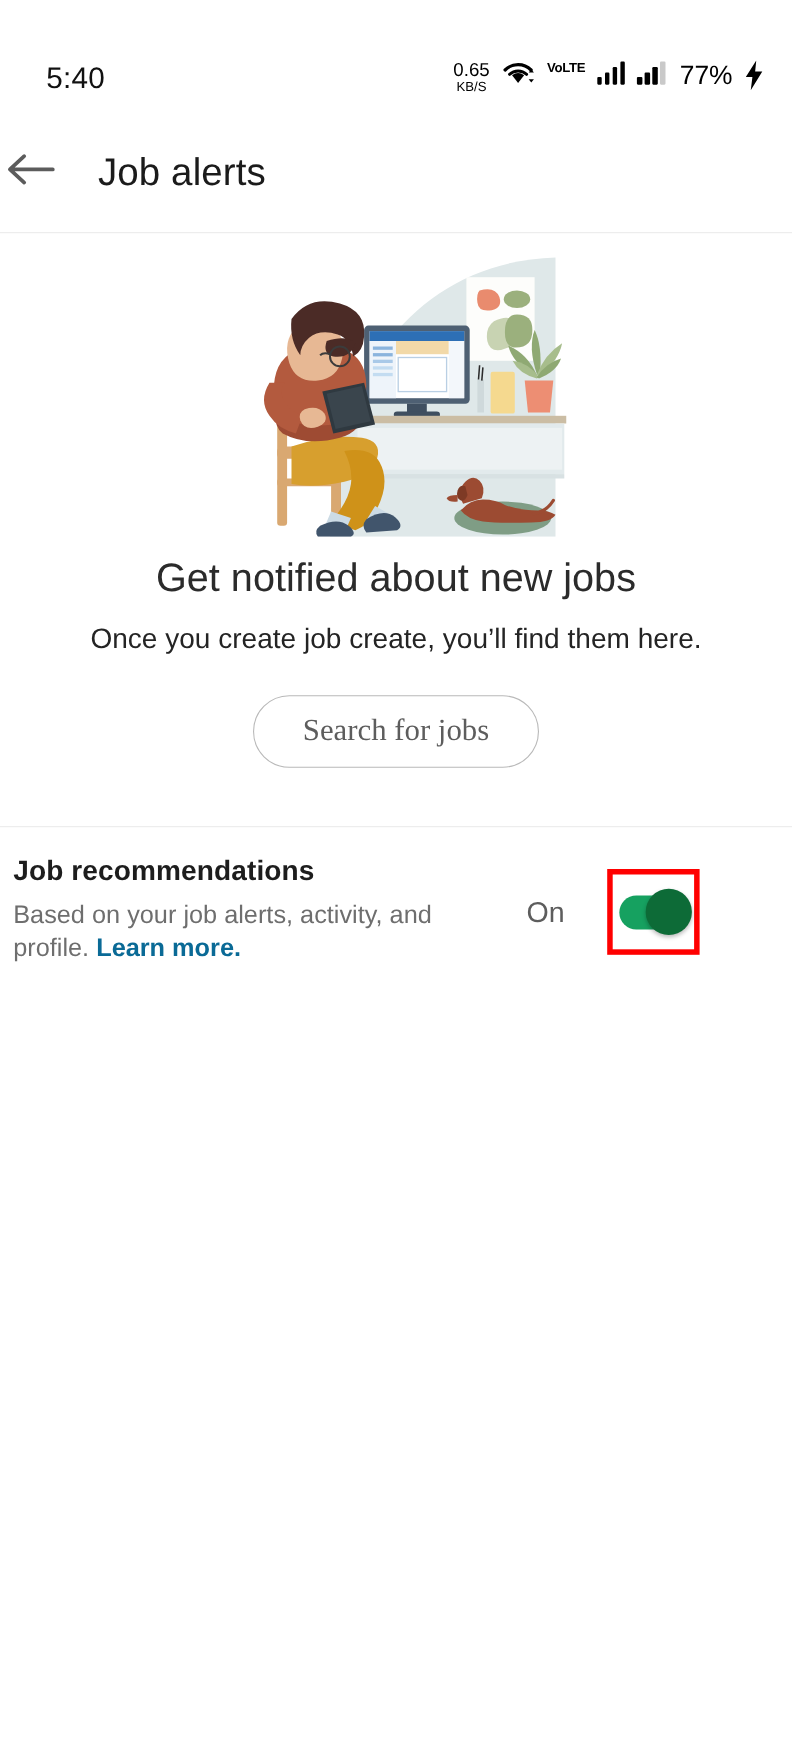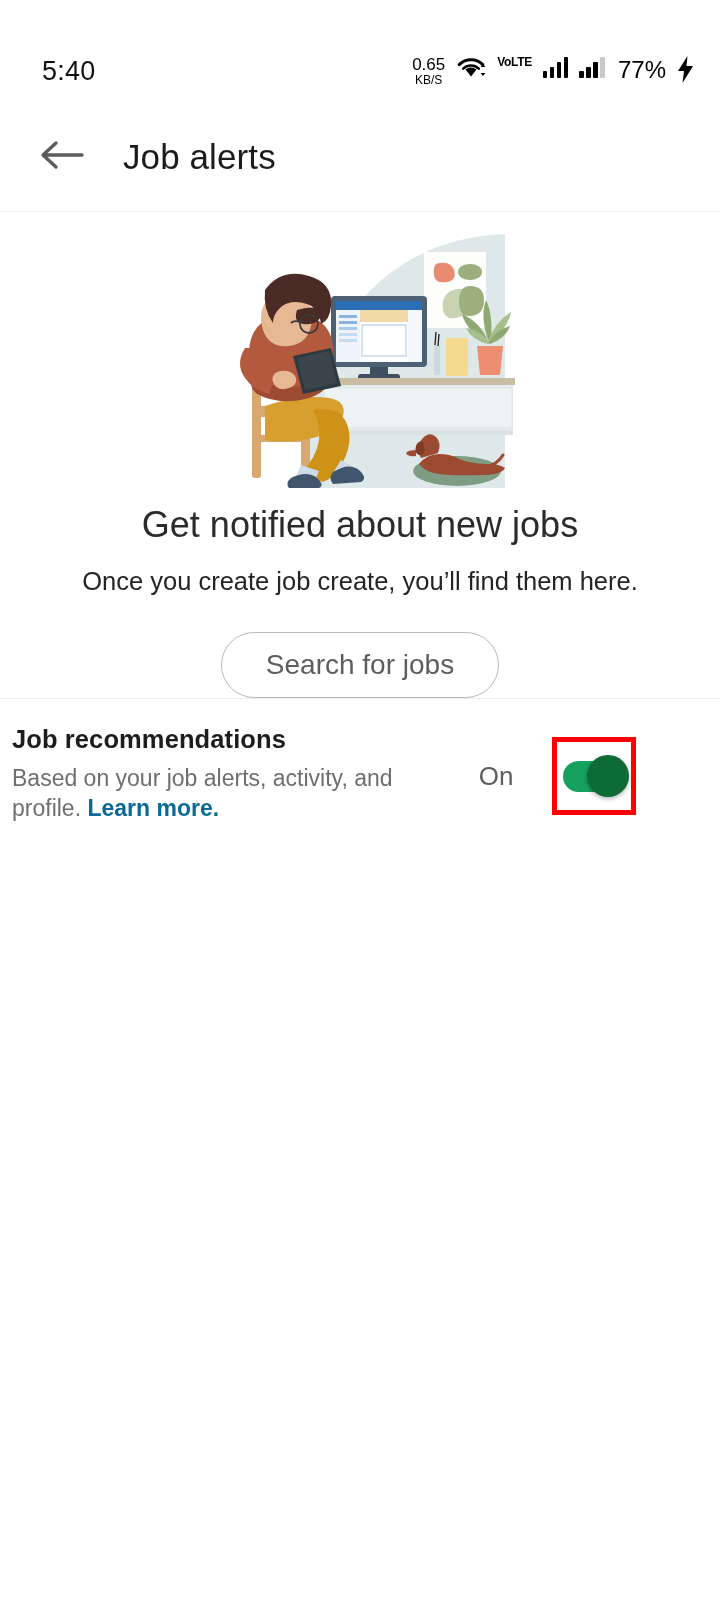--- a/index.html
+++ b/index.html
@@ -38,51 +38,51 @@
   .bars i:nth-child(3){height:16px;}
   .bars i:nth-child(4){height:21px;}
   .bars.faded i:nth-child(4){ background:#c9c9c9; }
 
   .battery-pct{ font-size:24px; color:#000; margin-left:2px;}
 
   
   .app-bar{
     height:110px; width:100%;
     display:flex; align-items:center;
-    padding-left:34px;
     background:#ffffff;
     border-bottom:1px solid #ececec;
   }
   .back-btn{ width:56px; height:56px; display:flex; align-items:center; justify-content:center; cursor:pointer;}
   .app-title{ font-size:35px; color:#1b1b1b; margin-left:33px; letter-spacing:.1px;}
 
   
   .empty-state{
     width:100%;
     padding-top:8px;
     display:flex; flex-direction:column; align-items:center;
     border-bottom:1px solid #ececec;
+    padding-bottom:53px;
   }
   .illus{ width:310px; height:268px; }
   .empty-title{
     font-size:36px; color:#2b2b2b; font-weight:400;
     margin-top:16px; text-align:center;
   }
   .empty-sub{
     font-size:25.5px; color:#242424; font-weight:400;
     margin-top:21px; text-align:center;
   }
   .pill-btn{
     margin-top:36px;
     border:1.6px solid #b9b9b9;
     border-radius:40px;
     background:#fff;
     color:#5d5d5d;
     font-size:28px;
-    font-family:Liberation Sans, sans-serif;
+    font-family:Liberation Serif, serif;
     padding:16px 44px;
     cursor:pointer;
   }
 
   
   .setting-row{
     display:flex; align-items:flex-start;
     padding:26px 0 0 0;
     width:100%;
   }

